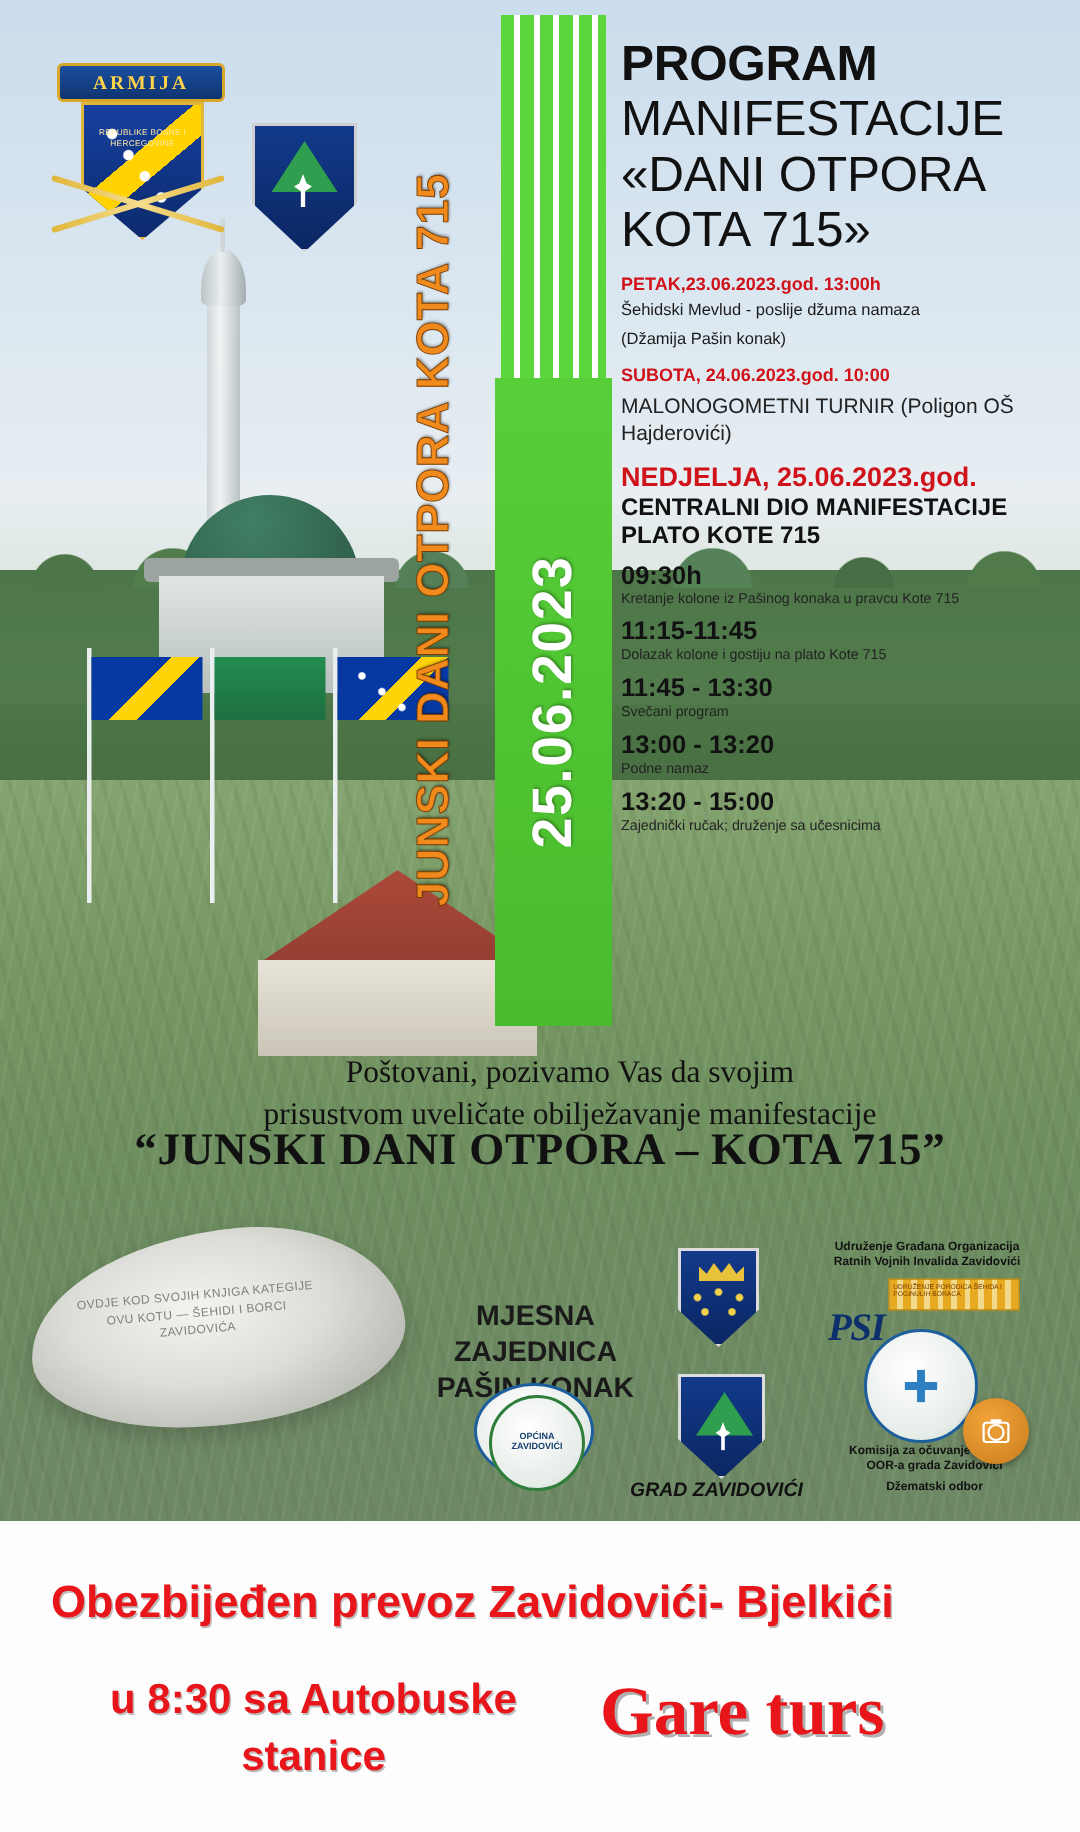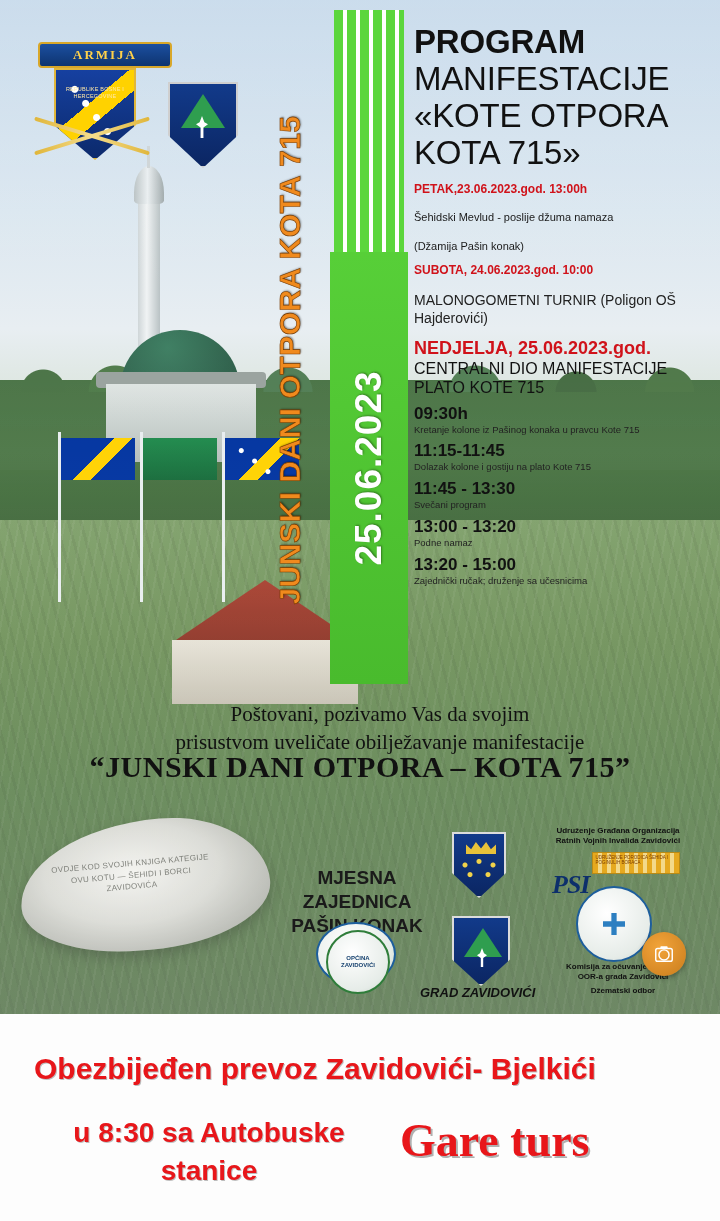--- a/index.html
+++ b/index.html
@@ -130,21 +130,21 @@
     position:absolute; left:46px; top:858px; width:170px;
     color:#6d6f68; font-size:8px; line-height:1.45; text-align:center;
     transform: rotate(-5deg); letter-spacing:.3px;
   }
 
   
   .emblem-armija {
     position:absolute; left:28px; top:28px; width:132px; height:150px;
   }
   .armija-banner {
-    position:absolute; left:10px; top:14px; width:134px; height:26px;
+    position:absolute; left:10px; top:14px; width:112px; height:26px;
     background: linear-gradient(#1b4fa0,#0e3470);
     border:2px solid #d8a72a; border-radius:4px;
     color:#ffd24a; font-size:13px; font-weight:bold; letter-spacing:2px;
     display:flex; align-items:center; justify-content:center;
     font-family:"Liberation Serif", serif;
   }
   .armija-shield {
     position:absolute; left:26px; top:40px; width:82px; height:92px;
     background: linear-gradient(#1640a0,#0c2a6c);
     border:2px solid #e0b63b;
@@ -238,25 +238,25 @@
     color:#111; font-size:33px; line-height:1.12; font-weight:bold;
     letter-spacing:-.2px;
   }
   .program h1 .l2 { font-weight:normal; }
   .blk { margin-top:10px; }
   .hd-red {
     color:#d0121a; font-weight:bold; font-size:12px; line-height:1.2;
   }
   .hd-red.big { font-size:18px; }
   .sub {
-    color:#1a1a1a; font-size:11px; line-height:1.3; margin-top:14px;
+    color:#1a1a1a; font-size:11px; line-height:1.3; margin-top:4px;
   }
   .sub.small { font-size:14px; color:#222; }
   .hd-black {
-    color:#111; font-size:16px; line-height:1.2;
+    color:#111; font-size:16px; line-height:1.2;font-weight:bold;
   }
   .time {
     color:#111; font-size:17px; font-weight:bold; margin-top:6px;
   }
   .time-desc { color:#222; font-size:9.5px; line-height:1.25; }
 
   
   .invite {
     position:absolute; left:60px; top:700px; width:640px; text-align:center;
     font-family:"Liberation Serif", serif;
@@ -429,21 +429,21 @@
     </div>
 
     <div class="vtitle">
       <span>JUNSKI DANI OTPORA  KOTA 715</span>
     </div>
 
     <div class="program">
       <h1>
         <div>PROGRAM</div>
         <div class="l2">MANIFESTACIJE</div>
-        <div class="l2">«KOTE OTPORA</div>
+        <div class="l2">«DANI OTPORA</div>
         <div class="l2">KOTA 715»</div>
       </h1>
 
       <div class="blk">
         <div class="hd-red">PETAK,23.06.2023.god. 13:00h</div>
         <div class="sub">Šehidski Mevlud - poslije džuma namaza</div>
         <div class="sub">(Džamija Pašin konak)</div>
       </div>
 
       <div class="blk">

